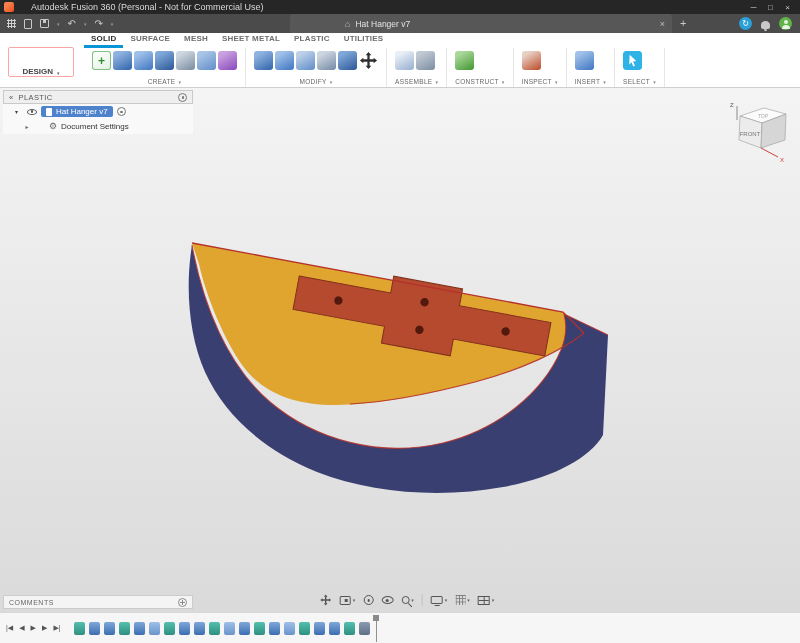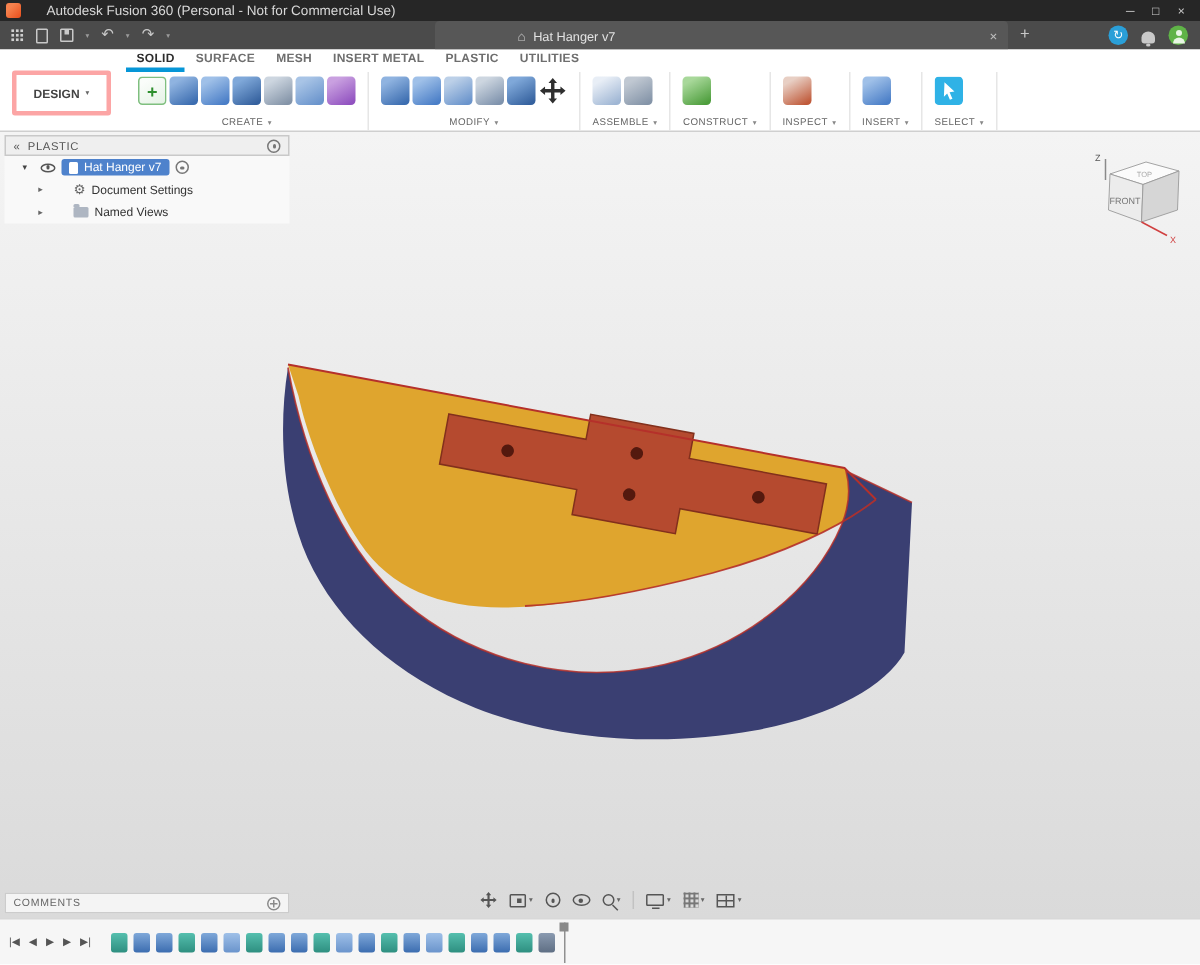--- a/index.html
+++ b/index.html
@@ -39,22 +39,22 @@
   .avatar::after { content:""; position:absolute; left:2.5px; top:7.5px; width:8px; height:4px; border-radius:4px 4px 0 0; background:#e8f5e4; }
 
   
   .ribbonbar { position:absolute; left:0; top:33px; right:0; height:15px; background:#fff;
                display:flex; align-items:flex-end; padding-left:84px; }
   .rtab { padding:3px 7px 2px; font-size:8px; font-weight:bold; color:#6e6e6e; letter-spacing:.2px;
           border-bottom:3px solid transparent; }
   .rtab.active { color:#2d2d2d; border-bottom-color:var(--accent,#0696d7); }
 
   
-  .wspace { position:absolute; left:8px; top:47px; width:66px; height:30px; border:3px solid #fca5a5;
-            border-radius:2px; background:#fff; display:flex; align-items:center; justify-content:center;
+  .wspace { position:absolute; left:8px; top:47px; width:66px; height:30px; border:1px solid #fca5a5;
+            border-radius:2px; background:#fff; display:flex; align-items:flex-end; justify-content:center;
             gap:4px; font-size:8px; font-weight:bold; color:#444; z-index:6; }
   .wspace .caret { font-size:5px; color:#666; }
 
   
   .toolbar { position:absolute; left:0; top:48px; right:0; height:40px; background:#fff;
              border-bottom:1px solid #cfcfcf; display:flex; padding-left:84px; }
   .tgroup { display:flex; flex-direction:column; justify-content:space-between;
             padding:3px 8px 2px; border-right:1px solid #e6e6e6; }
   .ticons { display:flex; gap:2px; align-items:center; }
   .tbi { width:19px; height:19px; border-radius:3px; display:flex; align-items:center; justify-content:center;
@@ -188,21 +188,21 @@
     <span class="sync">↻</span>
     <span class="bell"></span>
     <span class="avatar"></span>
   </div>
 </div>
 
 <div class="ribbonbar">
     <div class="rtab active">SOLID</div>
     <div class="rtab">SURFACE</div>
     <div class="rtab">MESH</div>
-    <div class="rtab">INSERT METAL</div>
+    <div class="rtab">SHEET METAL</div>
     <div class="rtab">PLASTIC</div>
     <div class="rtab">UTILITIES</div>
   </div>
 
 <div class="wspace">
   <span>DESIGN</span>
   <span class="caret">▾</span>
 </div>
 
 <div class="toolbar">
@@ -329,26 +329,20 @@
         </span>
         <span class="target"></span>
       </div>
       <div id="browser-items">
           <div class="b-row">
             <span class="b-arrow">▸</span>
             <span class="spacer11"></span>
             <span class="gearglyph">⚙</span>
             <span>Document Settings</span>
           </div>
-          <div class="b-row">
-            <span class="b-arrow">▸</span>
-            <span class="spacer11"></span>
-            <span class="folder"></span>
-            <span>Named Views</span>
-          </div>
         </div>
     </div>
   </div>
 
 
   <svg class="viewcube" width="64" height="68" viewBox="0 0 64 68">
     <line x1="9" y1="22" x2="9" y2="8" stroke="#8a8a8a" stroke-width="1"></line>
     <text x="2" y="9" font-size="6" fill="#555">Z</text>
     <polygon points="12,18 36,10 58,16 34,25" fill="#fbfbfb" stroke="#9a9a9a" stroke-width="0.6"></polygon>
     <polygon points="12,18 34,25 33,50 11,42" fill="#ececec" stroke="#9a9a9a" stroke-width="0.6"></polygon>

